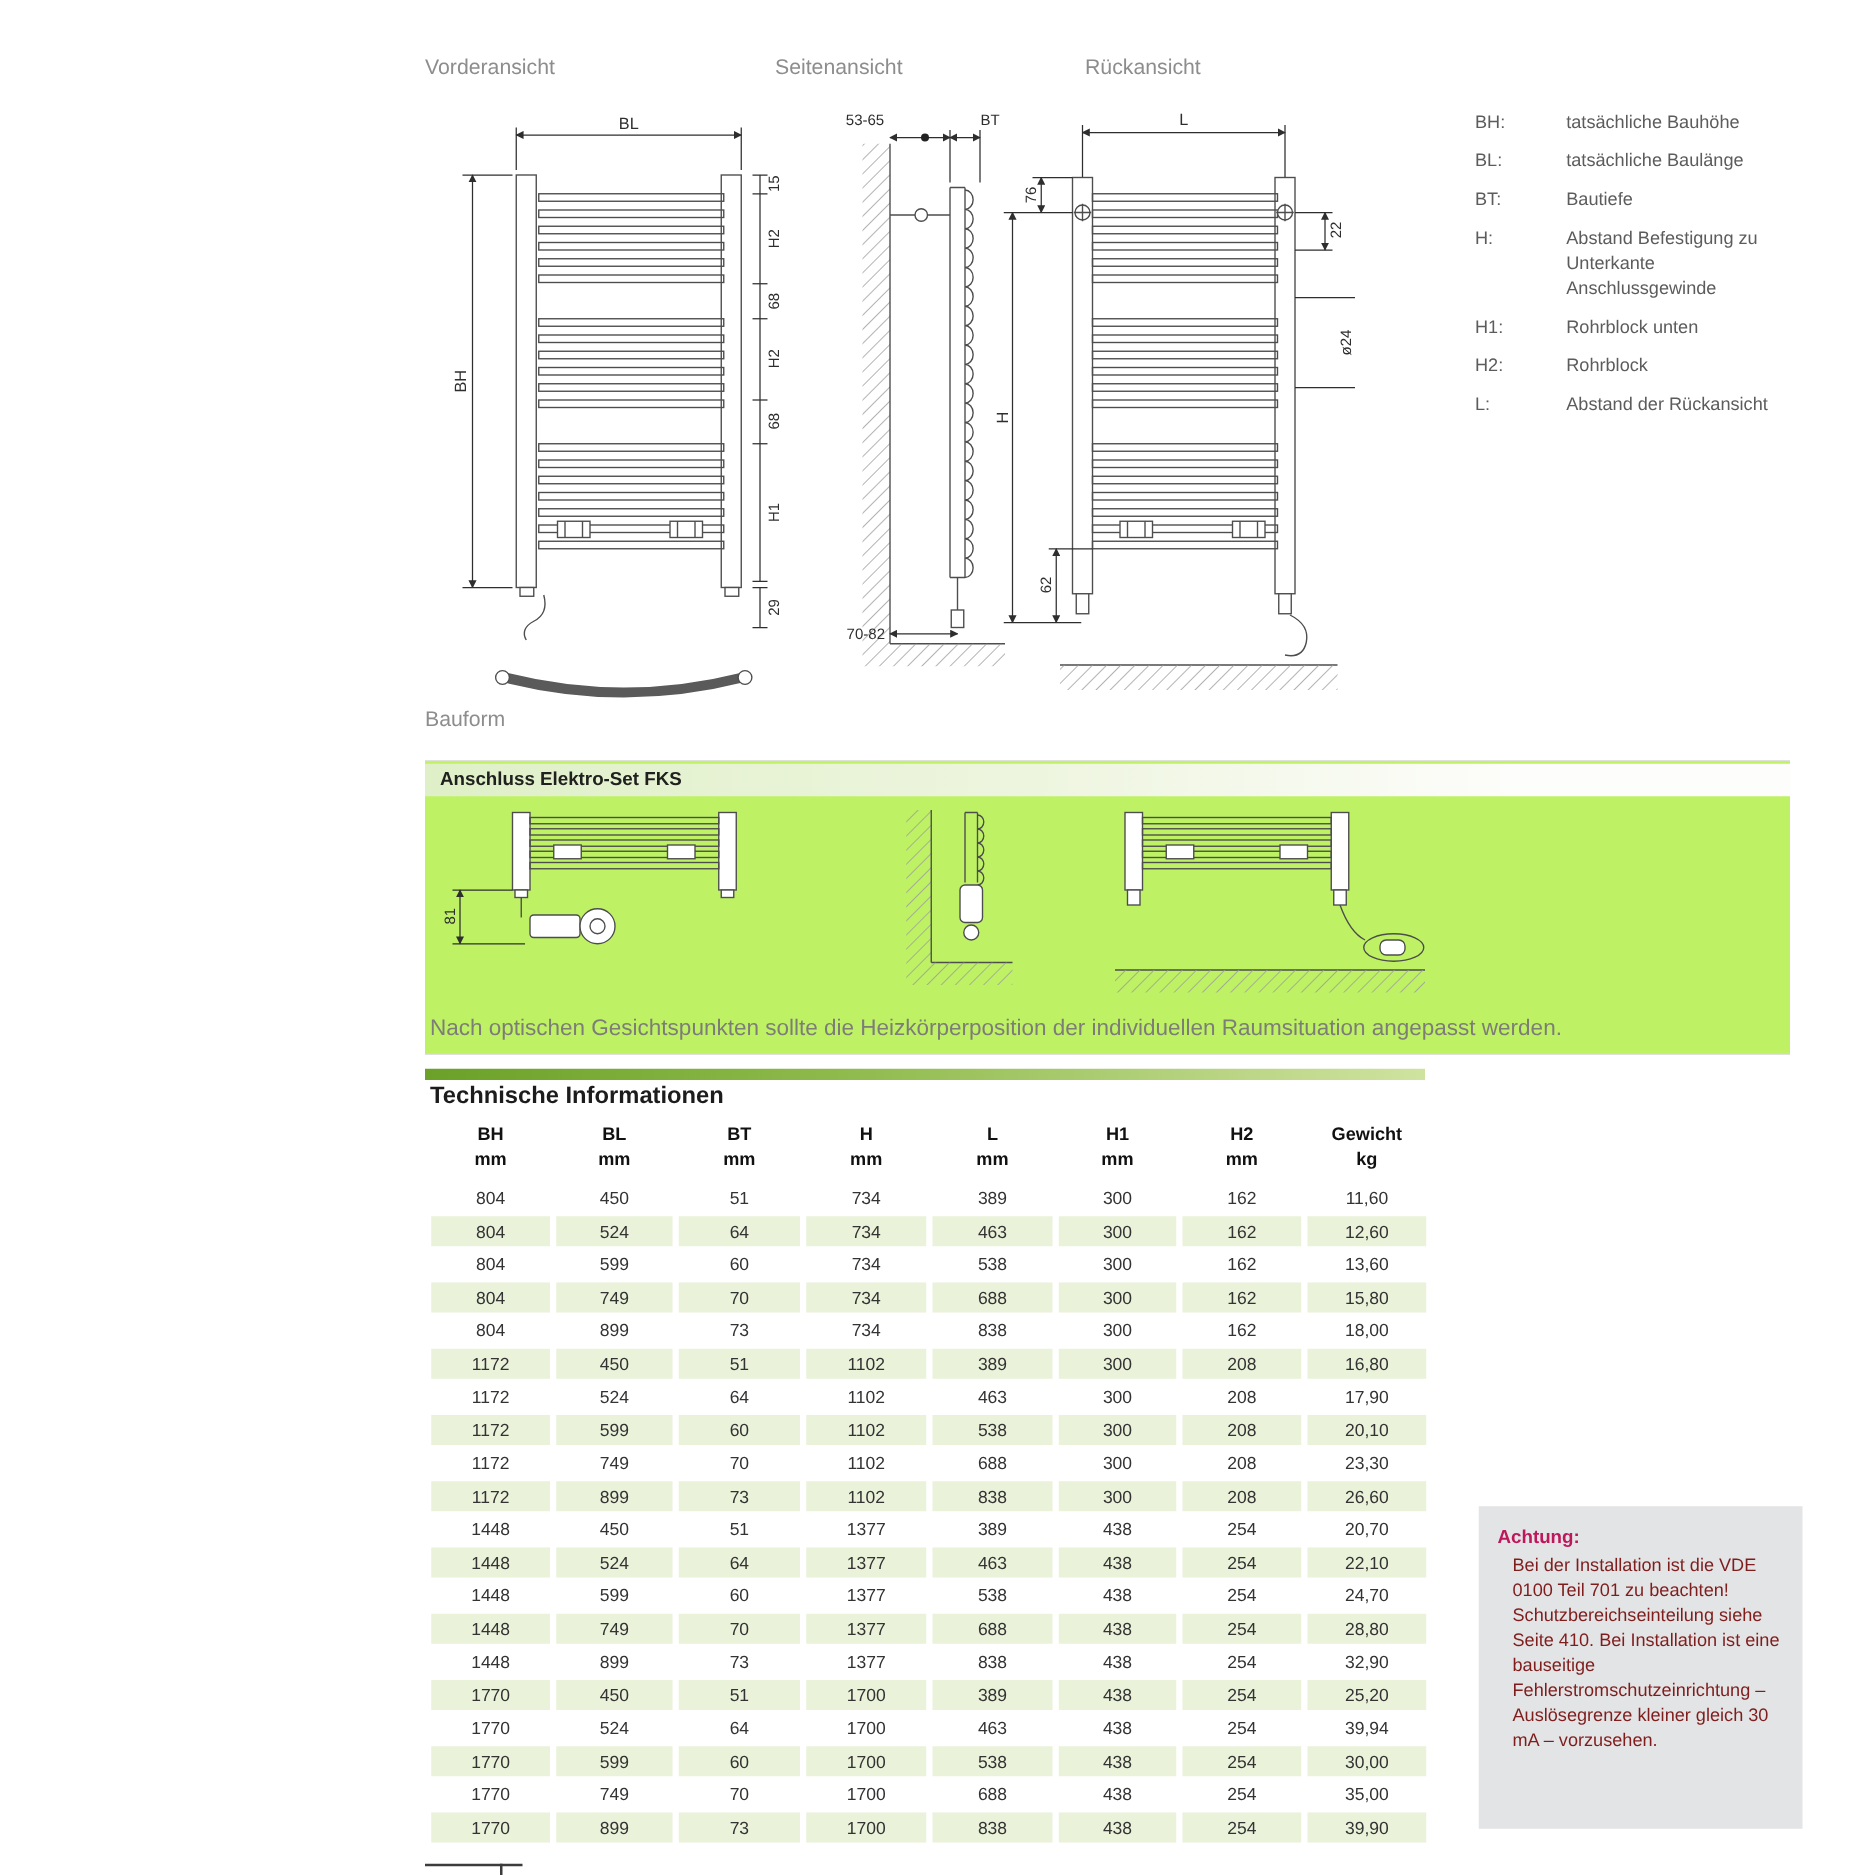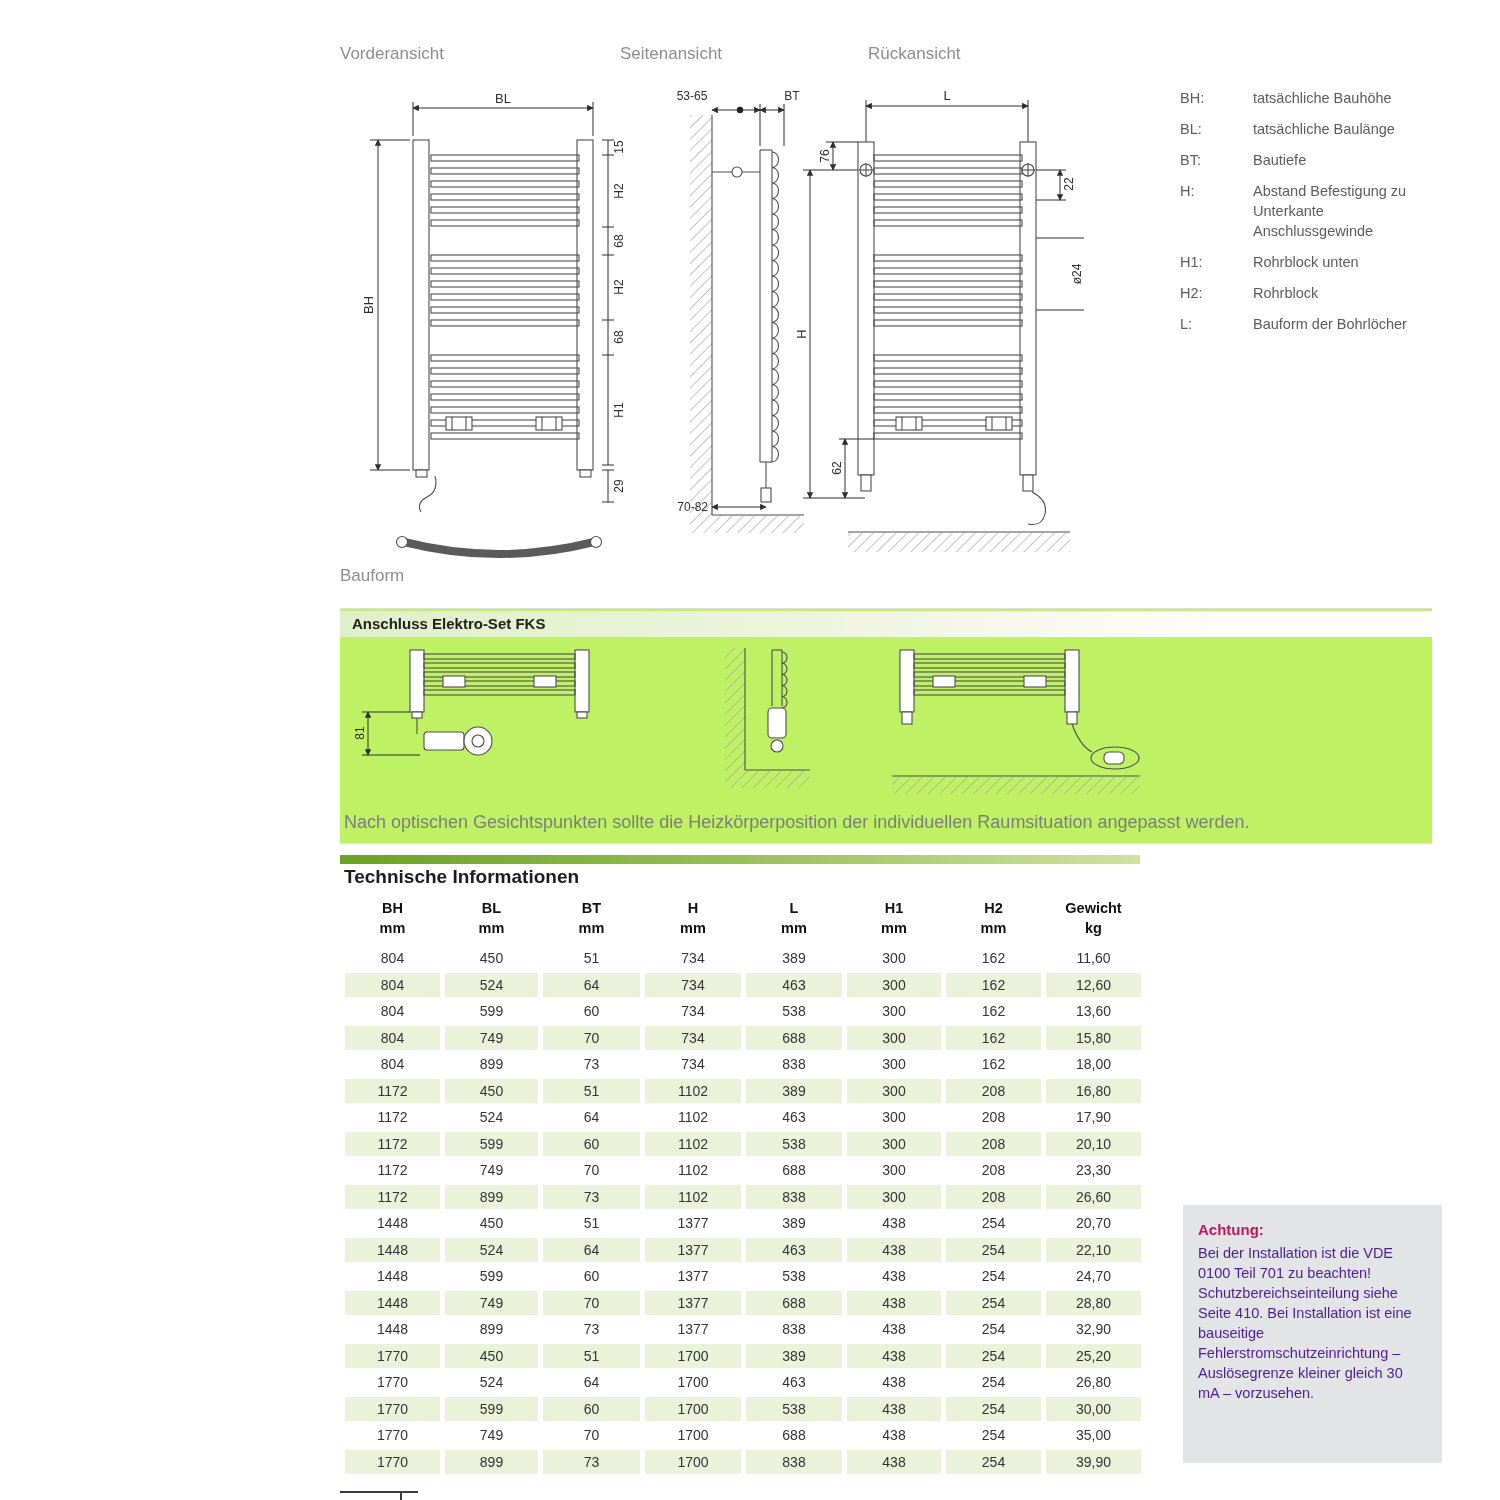--- a/index.html
+++ b/index.html
@@ -34,21 +34,21 @@
   table{border-collapse:separate;border-spacing:5px 2px;table-layout:fixed;width:806px;margin-top:6px;}
   th{font-size:14.5px;font-weight:bold;color:#111;text-align:center;}
   th.hdr{padding:4px 0 2px;}
   th.unit{padding:0 0 8px;}
   td{font-size:14px;color:#333;text-align:center;padding:4px 0;line-height:16.5px;}
   tr.alt td{background:#eaf2da;}
   
   .warning-box{left:1183px;top:1205px;width:259px;height:258px;background:#e3e4e5;
                padding:16px 15px;box-sizing:border-box;}
   .warning-title{font-size:15px;font-weight:bold;color:#be185d;margin-bottom:5px;}
-  .warning-text{font-size:14.5px;line-height:1.38;color:#4c1d95;}
+  .warning-text{font-size:14.5px;line-height:1.38;color:#7f1d1d;margin-left:12px;}
   .artifact-h{left:340px;top:1491px;width:78px;height:2px;background:#3c3c3c;}
   .artifact-v{left:400px;top:1491px;width:2px;height:9px;background:#3c3c3c;}
 </style>
 </head>
 <body>
 
 <div class="abs view-title" style="left:340px;top:44px;width:300px;">Vorderansicht</div>
 <div class="abs view-title" style="left:620px;top:44px;width:230px;">Seitenansicht</div>
 <div class="abs view-title" style="left:868px;top:44px;width:240px;">Rückansicht</div>
 
@@ -268,21 +268,21 @@
   <div class="legend-item">
       <span class="legend-key">H1:</span>
       <span class="legend-text">Rohrblock unten</span>
     </div>
   <div class="legend-item">
       <span class="legend-key">H2:</span>
       <span class="legend-text">Rohrblock</span>
     </div>
   <div class="legend-item">
       <span class="legend-key">L:</span>
-      <span class="legend-text">Bauform der Bohrlöcher</span>
+      <span class="legend-text">Abstand der Rückansicht</span>
     </div>
 </div>
 
 <div class="abs elektro-section">
   <div class="elektro-header">Anschluss Elektro-Set FKS</div>
 
   <svg style="position:absolute;left:0;top:37px;" width="810" height="165" viewBox="0 0 810 165">
     <defs>
       <marker id="ar2" viewBox="0 0 10 10" refX="9" refY="5" markerWidth="6.5" markerHeight="6.5" orient="auto-start-reverse">
         <path d="M0,0 L10,5 L0,10 z" fill="#2e2e2e"></path>
@@ -552,21 +552,21 @@
           <td>25,20</td>
         </tr>
         <tr>
           <td>1770</td>
           <td>524</td>
           <td>64</td>
           <td>1700</td>
           <td>463</td>
           <td>438</td>
           <td>254</td>
-          <td>26,80</td>
+          <td>39,94</td>
         </tr>
         <tr class="alt">
           <td>1770</td>
           <td>599</td>
           <td>60</td>
           <td>1700</td>
           <td>538</td>
           <td>438</td>
           <td>254</td>
           <td>30,00</td>

